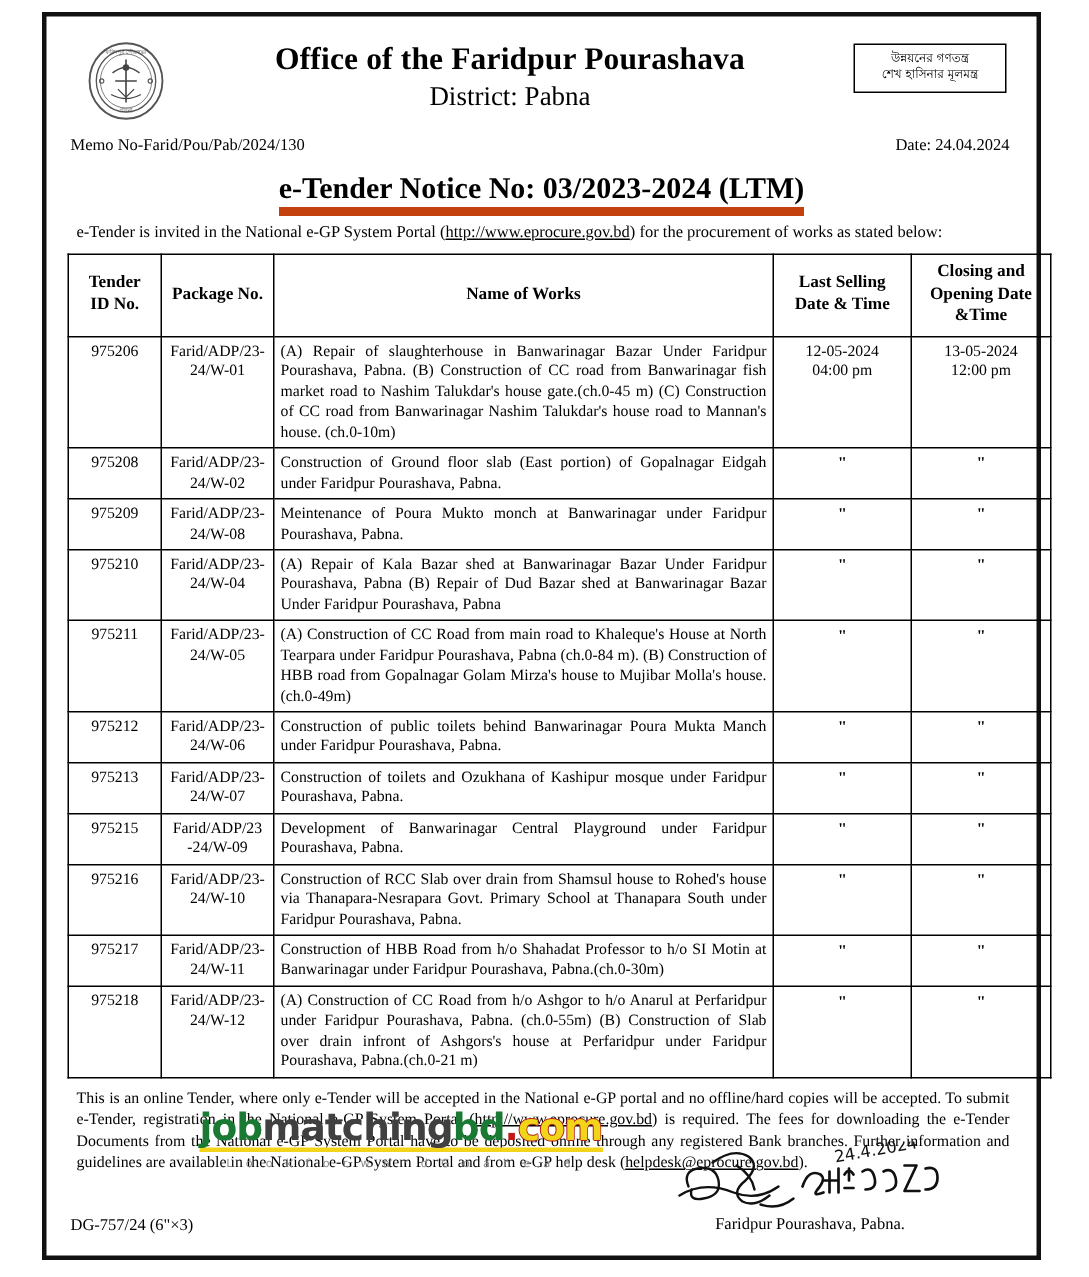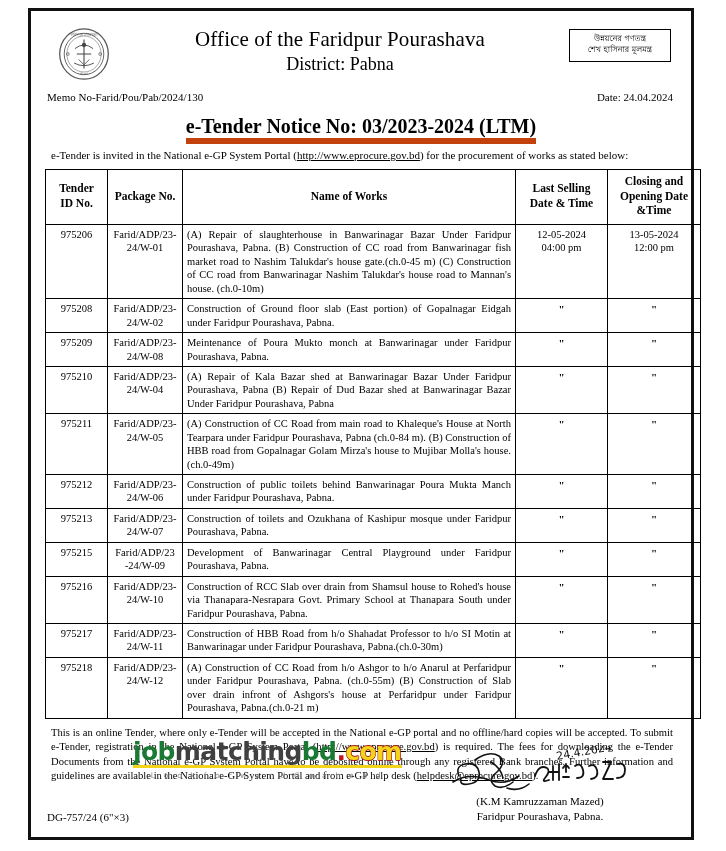--- a/index.html
+++ b/index.html
@@ -50,21 +50,21 @@
     margin-top: 2px;
   }
 
   .title-block {
     flex: 1 1 auto;
     text-align: center;
     margin-top: 2px;
   }
   .office-title {
     font-size: 21px;
-    font-weight: normal;
+    font-weight: bold;
     letter-spacing: 0.1px;
     line-height: 1.18;
   }
   .district-title {
     font-size: 18px;
     font-weight: normal;
     line-height: 1.3;
     margin-top: 1px;
   }
 
@@ -428,19 +428,18 @@
             <path d="M90 30 Q94 18 102 22 Q106 25 100 32 Q96 37 104 34"></path>
             <path d="M108 20 L108 34 M104 26 L114 26 M114 18 L114 34"></path>
             <path d="M118 31 L124 31 M121 18 L121 26 M118 22 Q121 17 124 22"></path>
             <path d="M130 20 Q136 16 138 24 Q140 32 132 32"></path>
             <path d="M144 20 Q150 17 152 24 Q154 32 146 33"></path>
             <path d="M158 16 L166 16 L158 33 L168 33"></path>
             <path d="M172 18 Q180 16 180 24 Q180 32 172 32"></path>
           </g>
           <text x="112" y="14" font-size="11" fill="#111" font-family="DejaVu Sans, sans-serif" transform="rotate(-10 112 14)">24.4.2024</text>
         </svg>
-        <div>(K.M Kamruzzaman Mazed)</div>
         <div>Faridpur Pourashava, Pabna.</div>
       </div>
     </div>
 
   </div>
 </div>
 
 </body></html>

